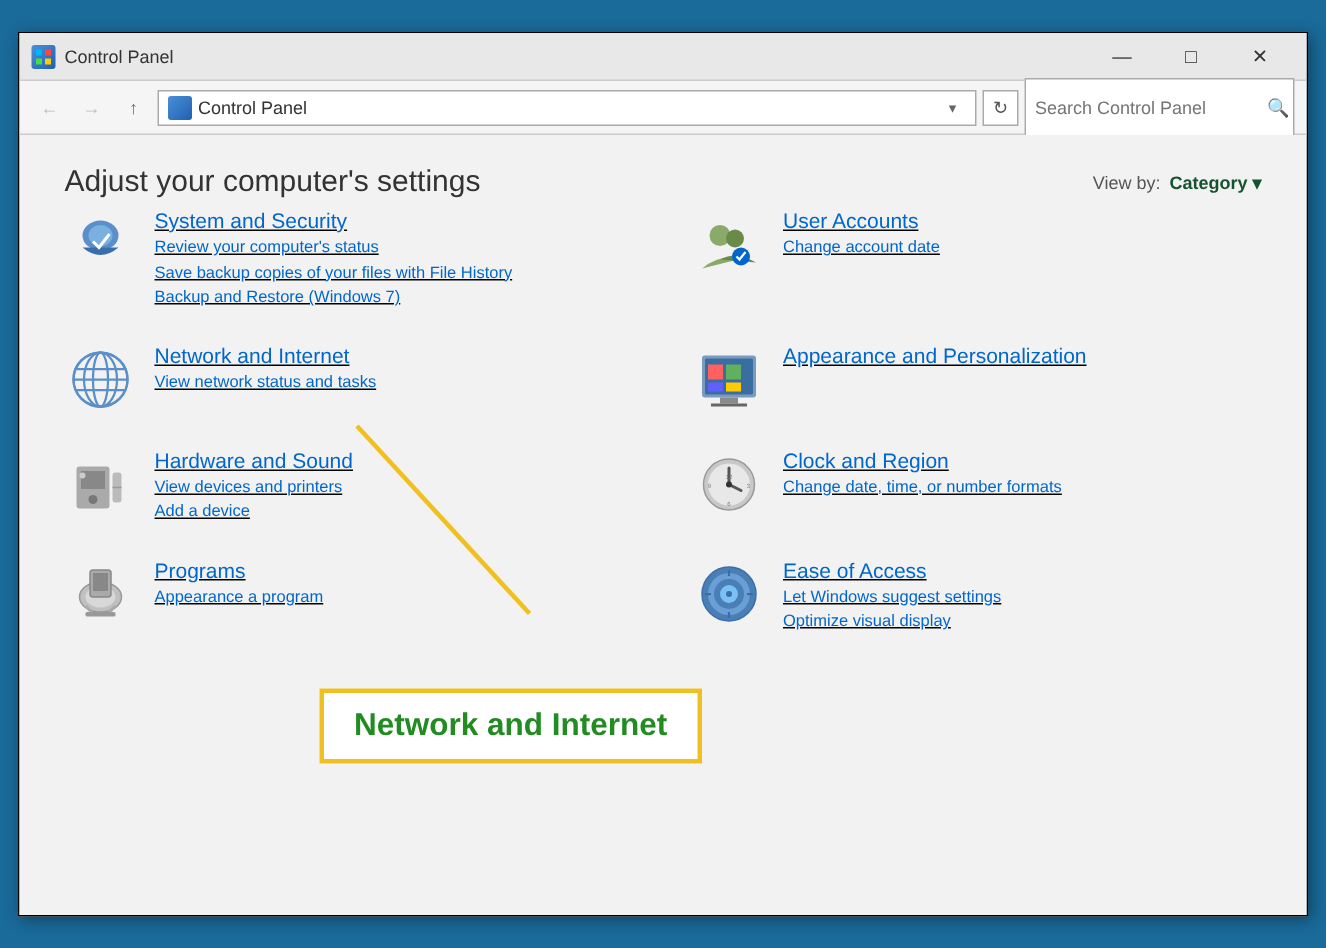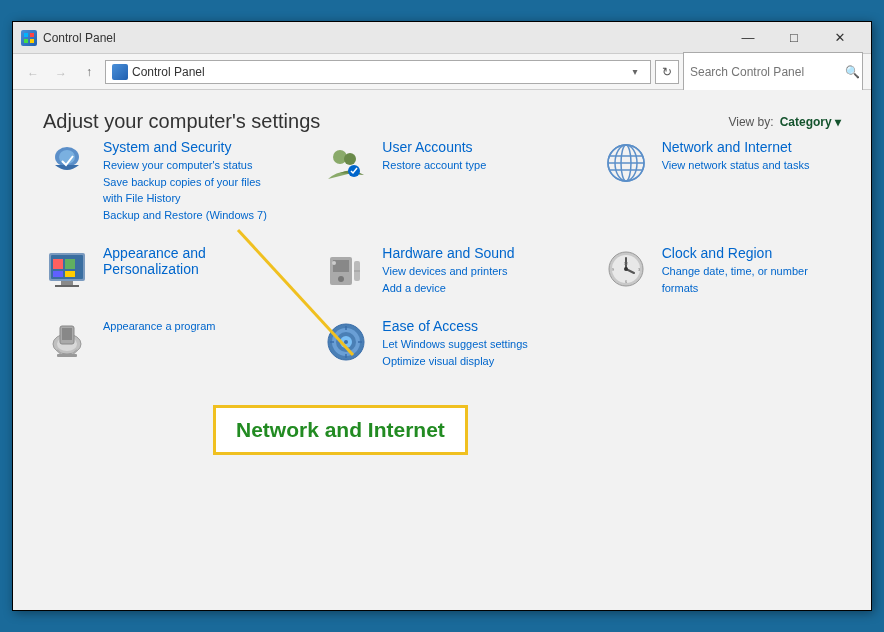--- a/index.html
+++ b/index.html
@@ -184,22 +184,23 @@
       display: flex;
       align-items: center;
       gap: 6px;
       font-size: 12px;
       color: #555;
     }
     .view-by-label { color: #555; }
     .view-by-value { color: #14532d; cursor: pointer; font-weight: bold; }
     .items-grid {
       display: grid;
-      grid-template-columns: 1fr 1fr 1fr;
+      grid-template-columns: 1fr 1fr;
       gap: 10px 40px;
+      text-decoration: underline;
     }
     .item-row {
       display: flex;
       align-items: flex-start;
       gap: 12px;
       padding: 6px 0;
       cursor: pointer;
     }
     .item-icon {
       width: 48px;
@@ -304,21 +305,21 @@
             <circle cx="24" cy="16" r="6" fill="#6a8a4a"></circle>
             <path d="M2 36 Q14 26 26 30" fill="#8aaa6a"></path>
             <path d="M14 30 Q24 24 38 32" fill="#6a8a4a"></path>
             <circle cx="28" cy="28" r="6" fill="#0066cc"></circle>
             <path d="M25 28 L27 30 L31 25" stroke="white" stroke-width="1.5" fill="none"></path>
           </svg>
         </div>
         <div class="item-text">
           <div class="item-title">User Accounts</div>
           <div class="item-sub">
-            <span>Restore account type</span>
+            <span>Change account date</span>
           </div>
         </div>
       </div>
 
       <div class="item-row">
         <div class="item-icon">
           <svg viewBox="0 0 40 40">
             <ellipse cx="20" cy="20" rx="18" ry="18" fill="none" stroke="#5b8fc9" stroke-width="1.5"></ellipse>
             <ellipse cx="20" cy="20" rx="11" ry="18" fill="none" stroke="#5b8fc9" stroke-width="1.5"></ellipse>
             <ellipse cx="20" cy="20" rx="5" ry="18" fill="none" stroke="#5b8fc9" stroke-width="1.5"></ellipse>
@@ -404,20 +405,21 @@
             <ellipse cx="20" cy="22" rx="14" ry="10" fill="#c0c0c0" stroke="#999" stroke-width="1"></ellipse>
             <ellipse cx="20" cy="22" rx="10" ry="7" fill="#d8d8d8"></ellipse>
             <rect x="13" y="4" width="14" height="18" rx="2" fill="#aaa" stroke="#888" stroke-width="1"></rect>
             <rect x="15" y="6" width="10" height="12" fill="#888"></rect>
             <line x1="10" y1="28" x2="14" y2="32" stroke="#aaa" stroke-width="2"></line>
             <line x1="30" y1="28" x2="26" y2="32" stroke="#aaa" stroke-width="2"></line>
             <rect x="10" y="32" width="20" height="3" rx="1" fill="#999"></rect>
           </svg>
         </div>
         <div class="item-text">
+          <div class="item-title">Programs</div>
           <div class="item-sub">
             <span>Appearance a program</span>
           </div>
         </div>
       </div>
 
       <div class="item-row">
         <div class="item-icon">
           <svg viewBox="0 0 40 40">
             <circle cx="20" cy="20" r="18" fill="#4a7fb5" stroke="#3a6eaa" stroke-width="1"></circle>

